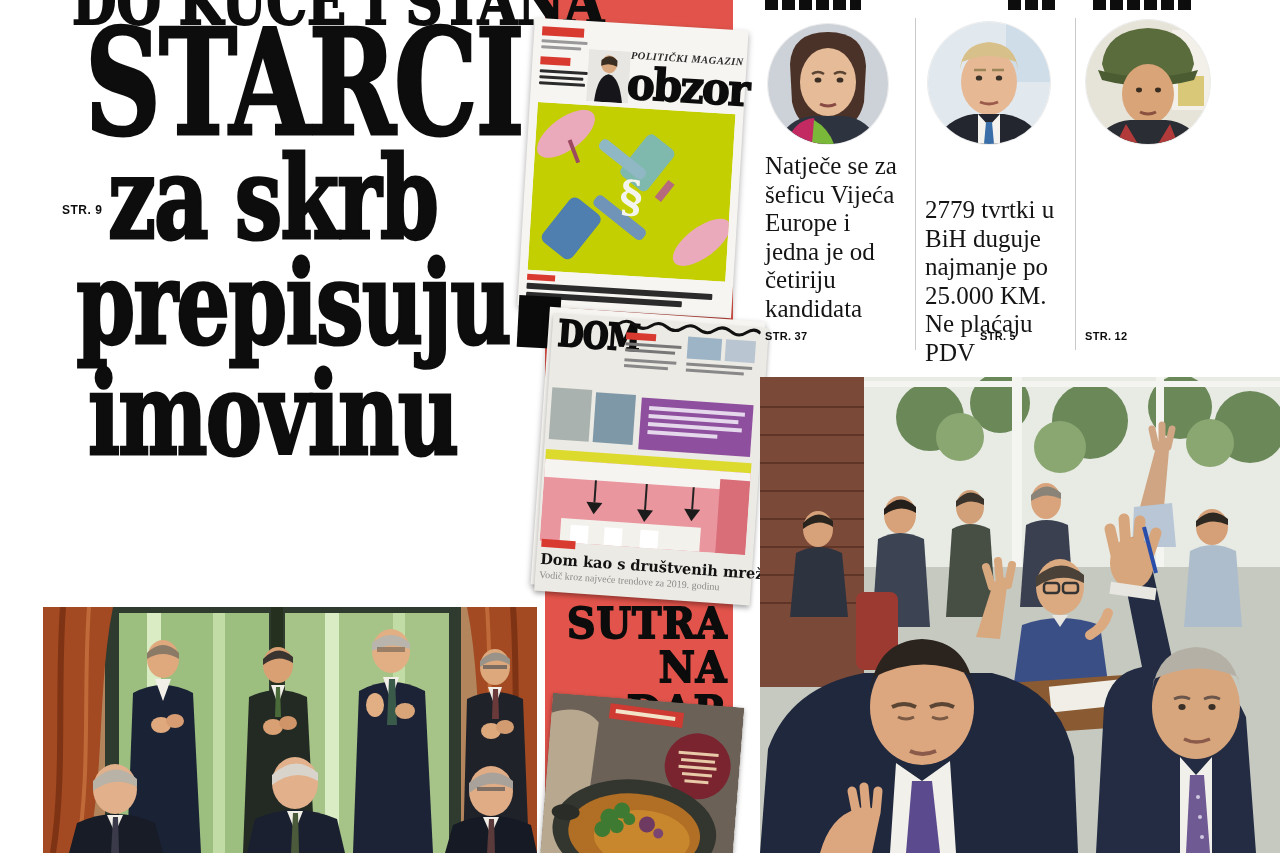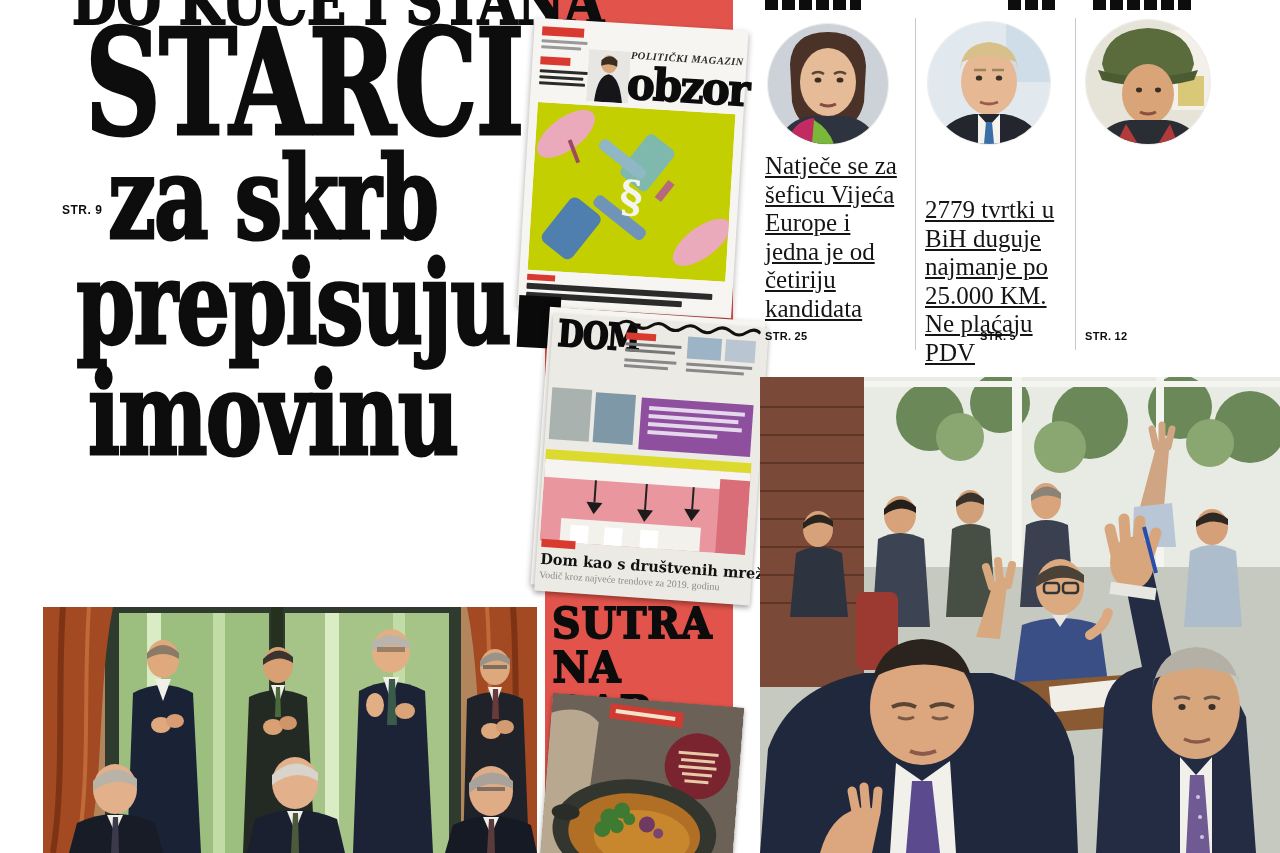--- a/index.html
+++ b/index.html
@@ -32,21 +32,21 @@
   .deck{left:8px;top:462px;width:530px;text-align:center;font-size:29px;line-height:1.18;
         font-weight:700;color:#0f0f0f;white-space:pre-line;}
 
   
   .paper{background:#f7f5f1;box-shadow:0 3px 6px rgba(0,0,0,.35);}
   .obzor-w{left:526px;top:24px;width:214px;height:288px;transform:rotate(3.5deg);}
   .dom-w{left:540px;top:314px;width:216px;height:278px;transform:rotate(4deg);}
   .dom-w::before{content:"";position:absolute;left:4px;top:6px;width:216px;height:278px;
                  background:#eceae4;z-index:-1;box-shadow:0 3px 5px rgba(0,0,0,.3);}
   .black-corner{left:518px;top:296px;width:42px;height:52px;background:#0a0a0a;transform:rotate(3deg);}
-  .promo{left:545px;top:602px;width:190px;text-align:left;color:#0c0c0c;
+  .promo{left:545px;top:602px;width:190px;text-align:right;color:#0c0c0c;
          font-family:"DejaVu Serif",serif;font-weight:700;font-size:43px;line-height:1.02;}
   .promo div span{display:inline-block;transform:scaleX(.92);-webkit-text-stroke:1.8px #0c0c0c;letter-spacing:1px;}
   .food-w{left:546px;top:700px;width:192px;height:170px;transform:rotate(4.5deg);overflow:hidden;
           box-shadow:0 2px 5px rgba(0,0,0,.35);}
 
   .obzor-kicker{position:absolute;left:98px;top:26px;font-size:10.5px;font-style:italic;
                 font-weight:700;color:#2a2a2a;letter-spacing:.5px;}
   .obzor-logo{position:absolute;left:96px;top:34px;font-family:"DejaVu Serif",serif;
               font-weight:700;font-size:44px;color:#0c0c0c;-webkit-text-stroke:1.5px #0c0c0c;
               letter-spacing:-2px;transform:scaleX(.95);transform-origin:left top;}
@@ -58,21 +58,21 @@
             transform-origin:left top;letter-spacing:-1px;}
   .dom-caption{position:absolute;left:8px;top:243px;font-family:"DejaVu Serif",serif;font-weight:700;
                font-size:15px;color:#121212;transform:scaleX(.97);transform-origin:left top;white-space:nowrap;}
   .dom-sub{position:absolute;left:8px;top:262px;font-size:10px;color:#8a8a8a;white-space:nowrap;}
 
   
   .col-rule{width:1px;background:#c9c9c9;top:18px;height:332px;}
   .frag{top:0;height:10px;background:repeating-linear-gradient(90deg,#0d0d0d 0 13px,transparent 13px 17px);}
   .circle{border-radius:50%;overflow:hidden;box-shadow:0 0 0 1px rgba(0,0,0,.08);}
   .brief{font-size:25px;line-height:1.14;color:#151515;white-space:pre-line;
-         font-family:"Liberation Serif",serif;text-decoration:underline;}
+         font-family:"Liberation Serif",serif;}
   .brief-ref{font-family:"Liberation Sans",sans-serif;font-weight:700;font-size:11px;
              letter-spacing:.3px;color:#0d0d0d;}
 
   .photo{overflow:hidden;}
   svg{display:block;}
 </style>
 </head>
 <body>
 
 <div id="page">
@@ -327,21 +327,21 @@
       <path d="M18 120 Q26 96 46 94 L52 120 Z" fill="#c32a62"></path>
       <path d="M46 96 Q60 104 66 120 L44 120 Z" fill="#7ab83a"></path>
     </svg>
   </div>
   <div class="abs brief" style="left:765px;top:152px;width:148px;">Natječe se za
 šeficu Vijeća
 Europe i
 jedna je od
 četiriju
 kandidata</div>
-  <div class="abs brief-ref" style="left:765px;top:330px;">STR. 25</div>
+  <div class="abs brief-ref" style="left:765px;top:330px;">STR. 37</div>
 
   <div class="abs circle" style="left:928px;top:22px;width:122px;height:122px;">
     <svg width="122" height="122" viewBox="0 0 122 122">
       <rect width="122" height="122" fill="#e2e9ee"></rect>
       <rect x="78" y="0" width="44" height="60" fill="#cfdde8"></rect>
       <ellipse cx="61" cy="60" rx="28" ry="33" fill="#e6b894"></ellipse>
       <path d="M32 48 Q34 22 61 20 Q88 22 90 48 L88 40 Q61 28 34 40 Z" fill="#d8c08a"></path>
       <ellipse cx="51" cy="56" rx="3.2" ry="2.6" fill="#3a3228"></ellipse>
         <ellipse cx="71" cy="56" rx="3.2" ry="2.6" fill="#3a3228"></ellipse>
       <path d="M46 48 L58 48" stroke="#9a8458" stroke-width="2.5"></path>

